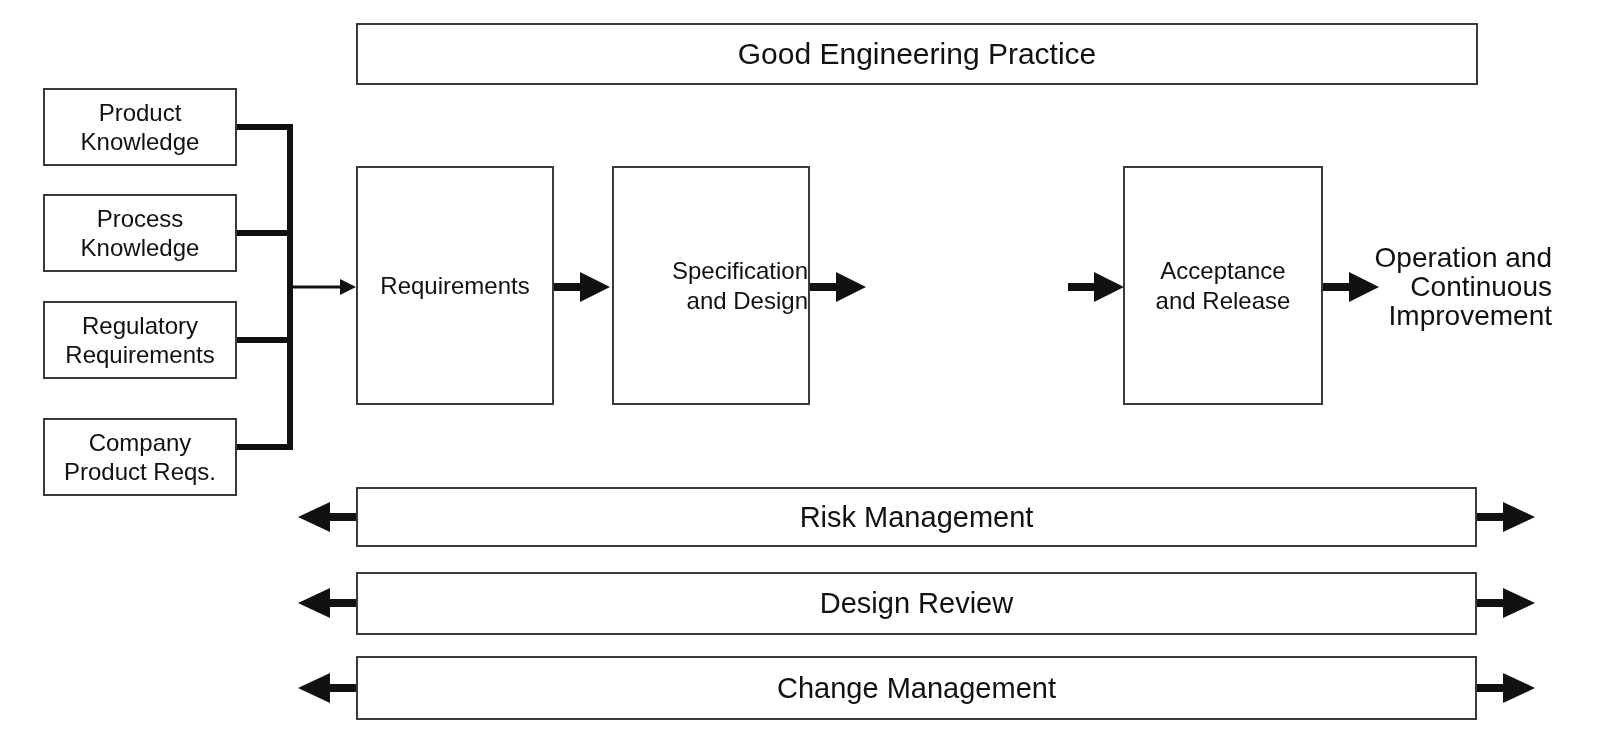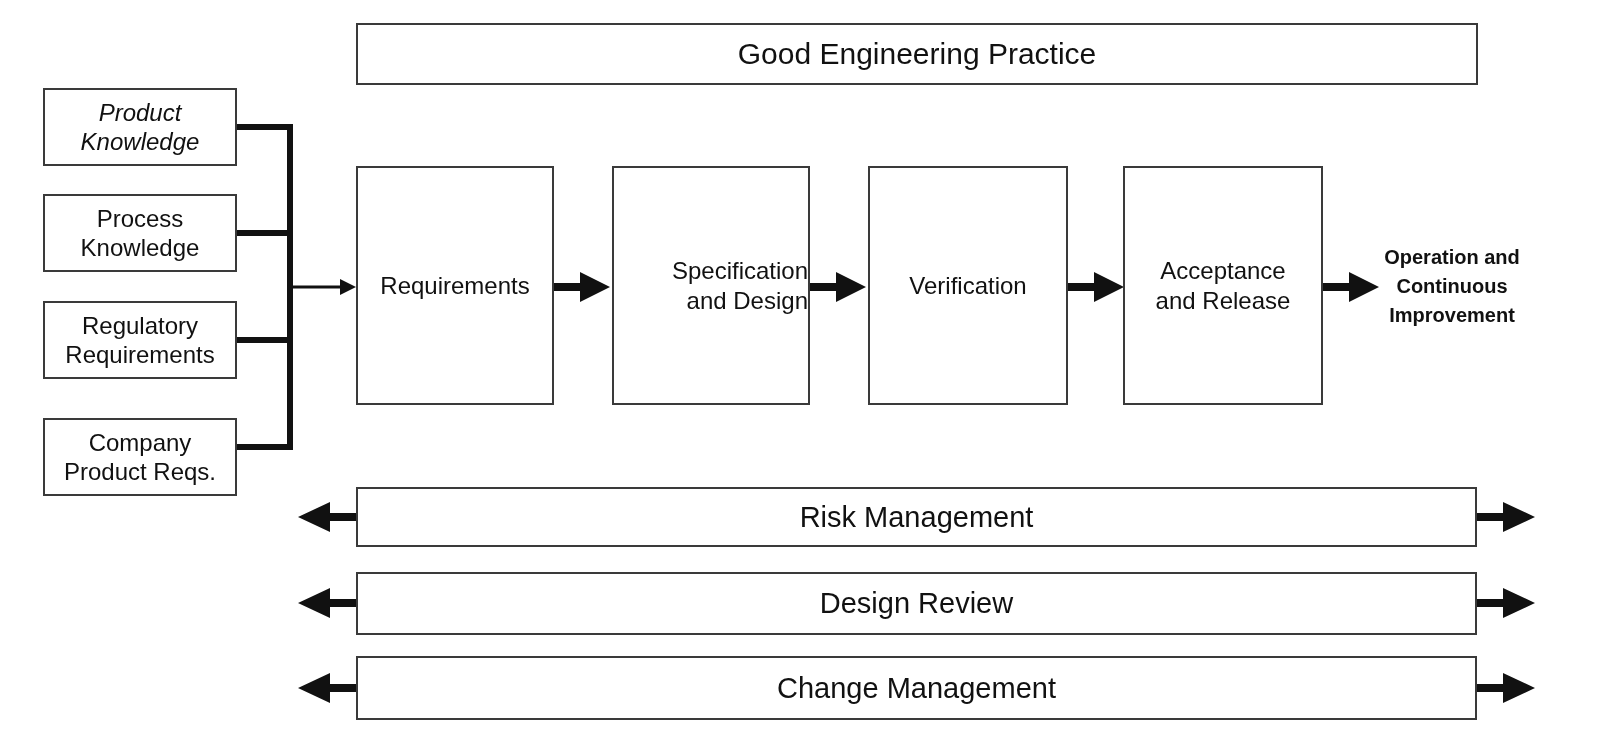--- a/index.html
+++ b/index.html
@@ -40,22 +40,22 @@
   .process-box {
     top: 166px; height: 239px;
     font-size: 24px; line-height: 30px;
   }
   .bar {
     left: 356px; width: 1121px;
     font-size: 29px; line-height: 33px;
   }
   .outcome {
     position: absolute; left: 1352px; top: 243px; width: 200px;
-    text-align: center;
-    font-size: 20px; line-height: 29px; font-weight: bold;
+    text-align: right;
+    font-size: 28px; line-height: 29px;
   }
 </style>
 </head>
 <body>
 
 <div class="canvas">
 
   <svg class="overlay" viewBox="0 0 1600 735">
 
     <rect class="shape" x="237" y="124" width="56" height="6"></rect>
@@ -79,21 +79,21 @@
 
     <polygon class="shape" points="1477,513 1503,513 1503,502 1535,517 1503,532 1503,521 1477,521"></polygon>
     <polygon class="shape" points="1477,599 1503,599 1503,588 1535,603 1503,618 1503,607 1477,607"></polygon>
     <polygon class="shape" points="1477,684 1503,684 1503,673 1535,688 1503,703 1503,692 1477,692"></polygon>
   </svg>
 
   <div class="box banner">
     <span>Good Engineering Practice</span>
   </div>
 
-  <div class="box input-box" style="top:88px;font-style:italic;">
+  <div class="box input-box" style="top:88px;">
     <span>Product</span>
     <span>Knowledge</span>
   </div>
   <div class="box input-box" style="top:194px;">
     <span>Process</span>
     <span>Knowledge</span>
   </div>
   <div class="box input-box" style="top:301px;justify-content:center;">
     <span>Regulatory</span>
     <span>Requirements</span>
@@ -103,24 +103,20 @@
     <span>Product Reqs.</span>
   </div>
 
   <div class="box process-box" style="left:356px;width:198px;">
     <span>Requirements</span>
     <span></span>
   </div>
   <div class="box process-box" style="left:612px;width:198px;align-items:flex-end;">
     <span>Specification</span>
     <span>and Design</span>
-  </div>
-  <div class="box process-box" style="left:868px;width:200px;">
-    <span>Verification</span>
-    <span></span>
   </div>
   <div class="box process-box" style="left:1123px;width:200px;">
     <span>Acceptance</span>
     <span>and Release</span>
   </div>
 
   <div class="outcome">
     <div>Operation and</div>
     <div>Continuous</div>
     <div>Improvement</div>

